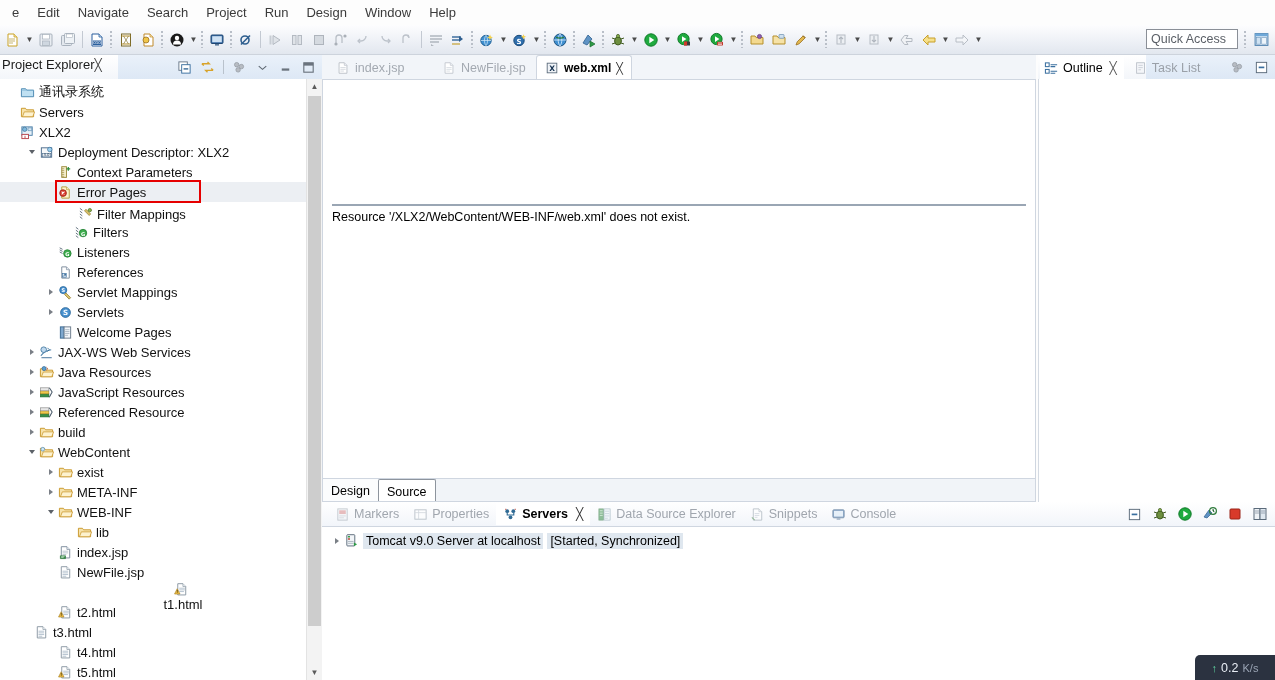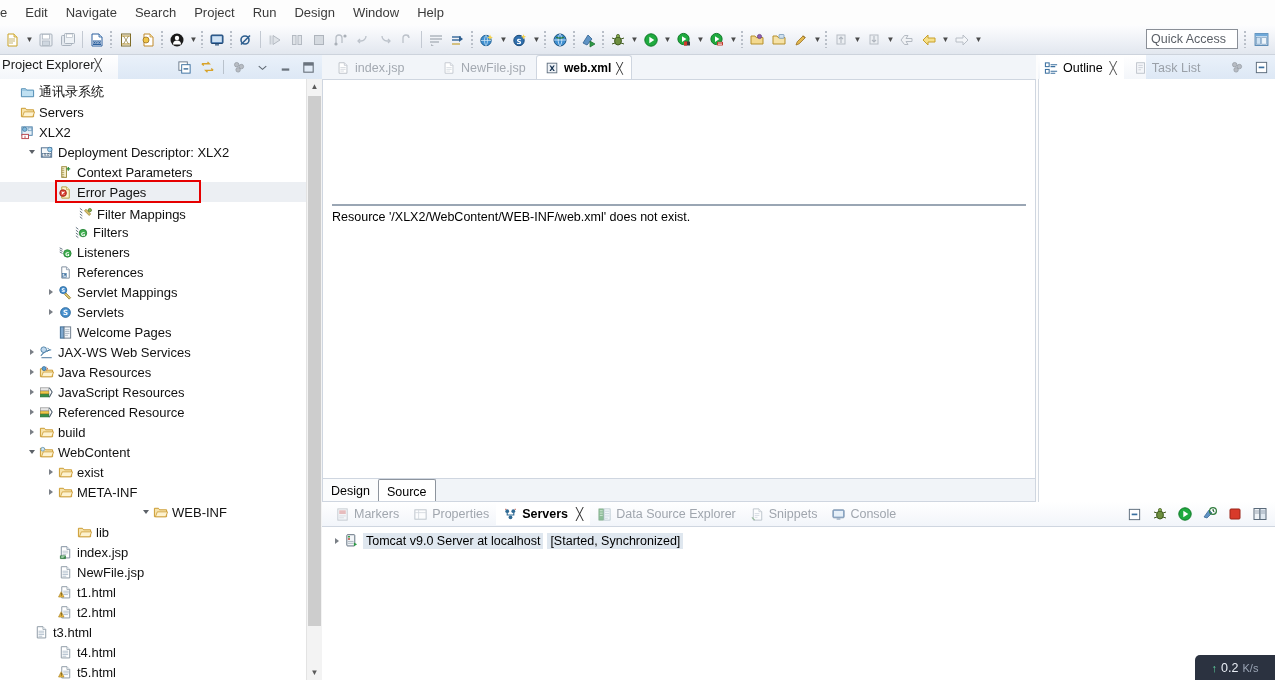--- a/index.html
+++ b/index.html
@@ -7,21 +7,21 @@
     width:1275px;height:680px;overflow:hidden;
     font-family:"Liberation Sans","DejaVu Sans",sans-serif;
     font-size:12.5px;color:#000;background:#f5f6f8;
     -webkit-font-smoothing:antialiased;
   }
   .app{position:relative;width:1275px;height:680px;background:#fdfdfd;}
 
   
   .menubar{
     height:25px;background:#fdfdfd;display:flex;align-items:center;
-    padding-left:4px;border-bottom:none;
+    padding-left:16px;border-bottom:none;
   }
   .menubar .mi{
     padding:2px 9px;color:#3b3b3b;font-size:13px;white-space:nowrap;cursor:default;
   }
   .menubar .mi:first-child{padding-left:0px;margin-left:-4px;}
 
   
   .toolbar{
     height:29px;
     background:linear-gradient(to bottom,#fdfdfe 0%,#eef1f6 55%,#e2e7ef 100%);
@@ -758,21 +758,21 @@
                 <span class="arrow"></span>
               </span>
               <span class="ticon">
                 <svg width="15" height="15" viewBox="0 0 16 16">
                   <path d="M1.5 12.5V3.5h4.3l1.2 1.6h7.5v7.4z" fill="#f7e3ab" stroke="#c8962a"></path>
                   <path d="M2.6 12.5l2-5.2h11l-2 5.2z" fill="#fdf2cf" stroke="#c8962a" stroke-width="0.8"></path>
                 </svg>
               </span>
               <span class="tlabel">META-INF</span>
             </div>
-            <div class="trow" style="padding-left: 44px; justify-content: center;">
+            <div class="trow" style="padding-left: 44px;">
               <span class="tw">
                 <span class="arrow-dn"></span>
               </span>
               <span class="ticon">
                 <svg width="15" height="15" viewBox="0 0 16 16">
                   <path d="M1.5 12.5V3.5h4.3l1.2 1.6h7.5v7.4z" fill="#f7e3ab" stroke="#c8962a"></path>
                   <path d="M2.6 12.5l2-5.2h11l-2 5.2z" fill="#fdf2cf" stroke="#c8962a" stroke-width="0.8"></path>
                 </svg>
               </span>
               <span class="tlabel">WEB-INF</span>
@@ -804,21 +804,21 @@
               <span class="tw"></span>
               <span class="ticon">
                 <svg width="15" height="15" viewBox="0 0 16 16">
                   <path d="M3.5 1.8h6l3 3v9h-9z" fill="#fff" stroke="#8a96a2"></path>
                   <path d="M9.5 1.8v3h3" fill="#eef2f6" stroke="#8a96a2" stroke-width="0.7"></path>
                   <path d="M4.8 6.6h6M4.8 8.4h6M4.8 10.2h6M4.8 12h4" stroke="#9fb0c0" stroke-width="0.8"></path>
                 </svg>
               </span>
               <span class="tlabel">NewFile.jsp</span>
             </div>
-            <div class="trow" style="padding-left: 44px;">
+            <div class="trow" style="padding-left: 44px; flex-direction: column;">
               <span class="tw"></span>
               <span class="ticon">
                 <svg width="15" height="15" viewBox="0 0 16 16">
                   <path d="M4 1.8h5.5l3 3v9H4z" fill="#fff" stroke="#8a96a2"></path>
                   <path d="M9.5 1.8v3h3" fill="#eef2f6" stroke="#8a96a2" stroke-width="0.7"></path>
                   <path d="M5.6 6.6h6M5.6 8.4h6M5.6 10.2h5" stroke="#9fb0c0" stroke-width="0.8"></path>
                   <path d="M3.4 7.2l3 5.6H0.6z" fill="#f2c14a" stroke="#a8801f" stroke-width="0.7"></path>
                   <text x="3.4" y="12.1" font-size="4.6" fill="#4a3a0a" text-anchor="middle" font-family="DejaVu Sans" font-weight="bold">!</text>
                 </svg>
               </span>

